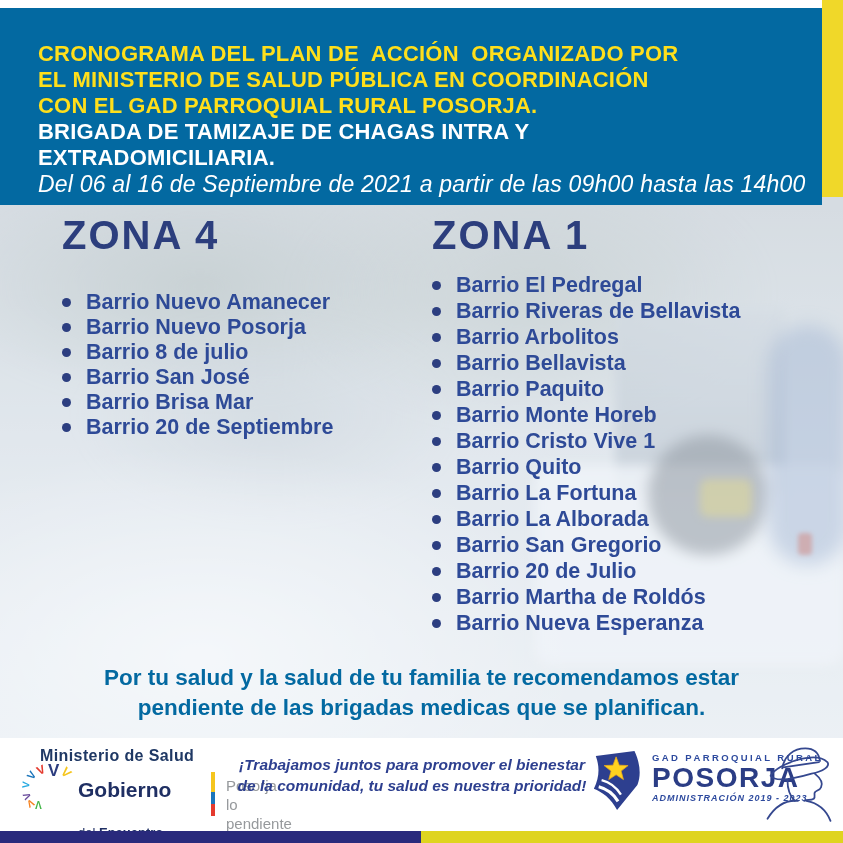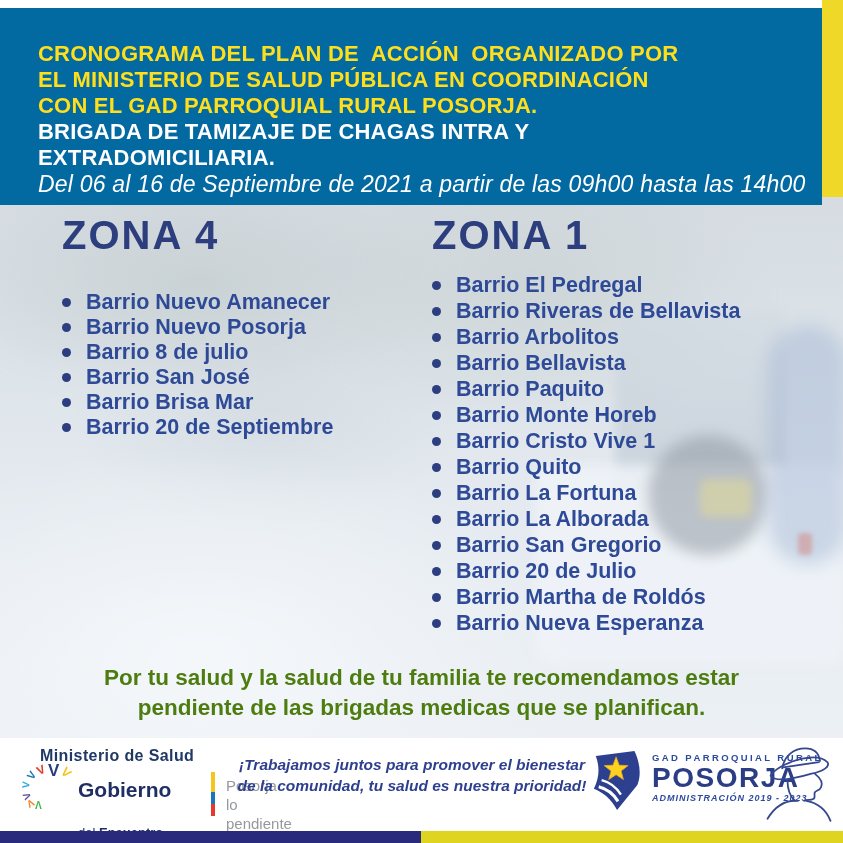--- a/index.html
+++ b/index.html
@@ -53,21 +53,21 @@
   .zone-list { list-style:none; }
   .zone-4 .zone-list { margin-top:32px; }
   .zone-1 .zone-list { margin-top:14px; }
   .zone-list li { display:flex; align-items:center; color:#2E4A97; font-weight:bold; font-size:21.5px; }
   .zone-4 .zone-list li { height:25px; }
   .zone-1 .zone-list li { height:26px; }
   .bullet { display:inline-block; width:9px; height:9px; border-radius:50%; background:#2C3E80; margin-right:15px; flex:0 0 auto; }
 
   
   .message { position:absolute; top:663px; left:0; width:843px; text-align:center; z-index:6;
-             color:#4d7c0f; font-weight:bold; font-size:22.5px; line-height:30px; }
+             color:#0369a1; font-weight:bold; font-size:22.5px; line-height:30px; }
 
   
   .footer { position:absolute; top:738px; left:0; width:843px; height:120px; background:#fff; z-index:7; }
   .ministry { position:absolute; left:40px; top:9px; font-size:16px; font-weight:bold;
               color:#1F3864; letter-spacing:.4px; }
   .gob-logo { position:absolute; left:26px; top:26px; width:230px; height:58px; }
   .gob-arrows { position:absolute; left:0; top:-2px; width:52px; height:56px; }
   .gob-arrows span { position:absolute; font-weight:bold; line-height:1; }
   .a-navy   { left:22px; top:0;  font-size:17px; color:#2B3C7E; }
   .a-yellow { left:36px; top:4px; font-size:13px; color:#F5C51D; transform:rotate(45deg); }

